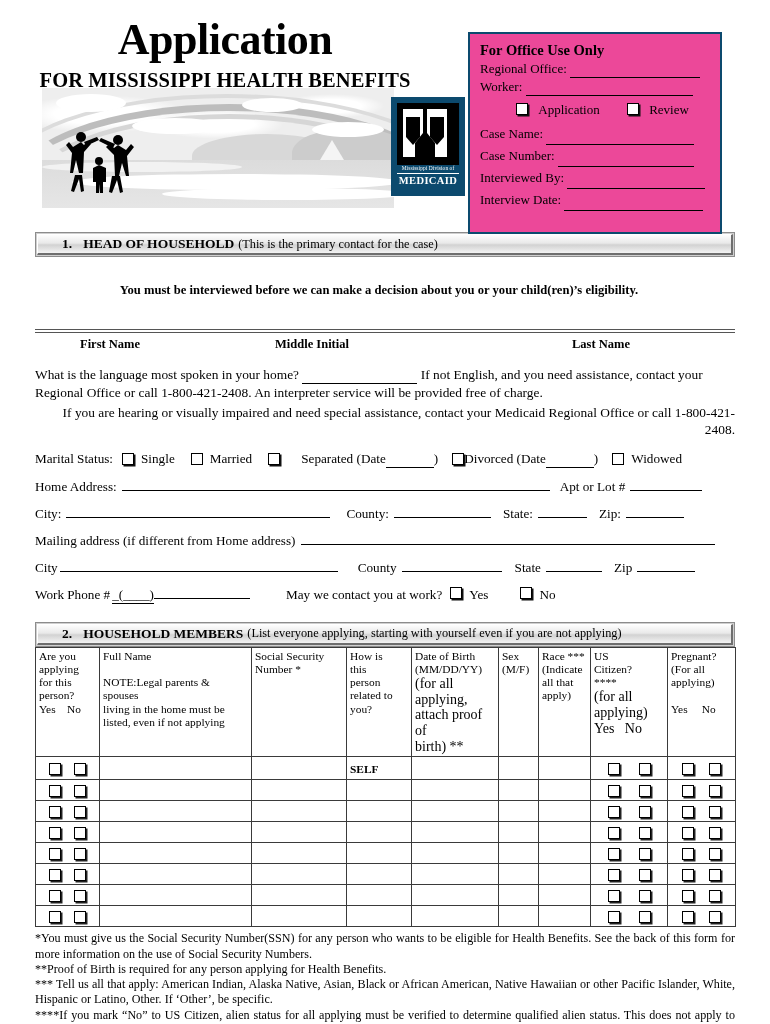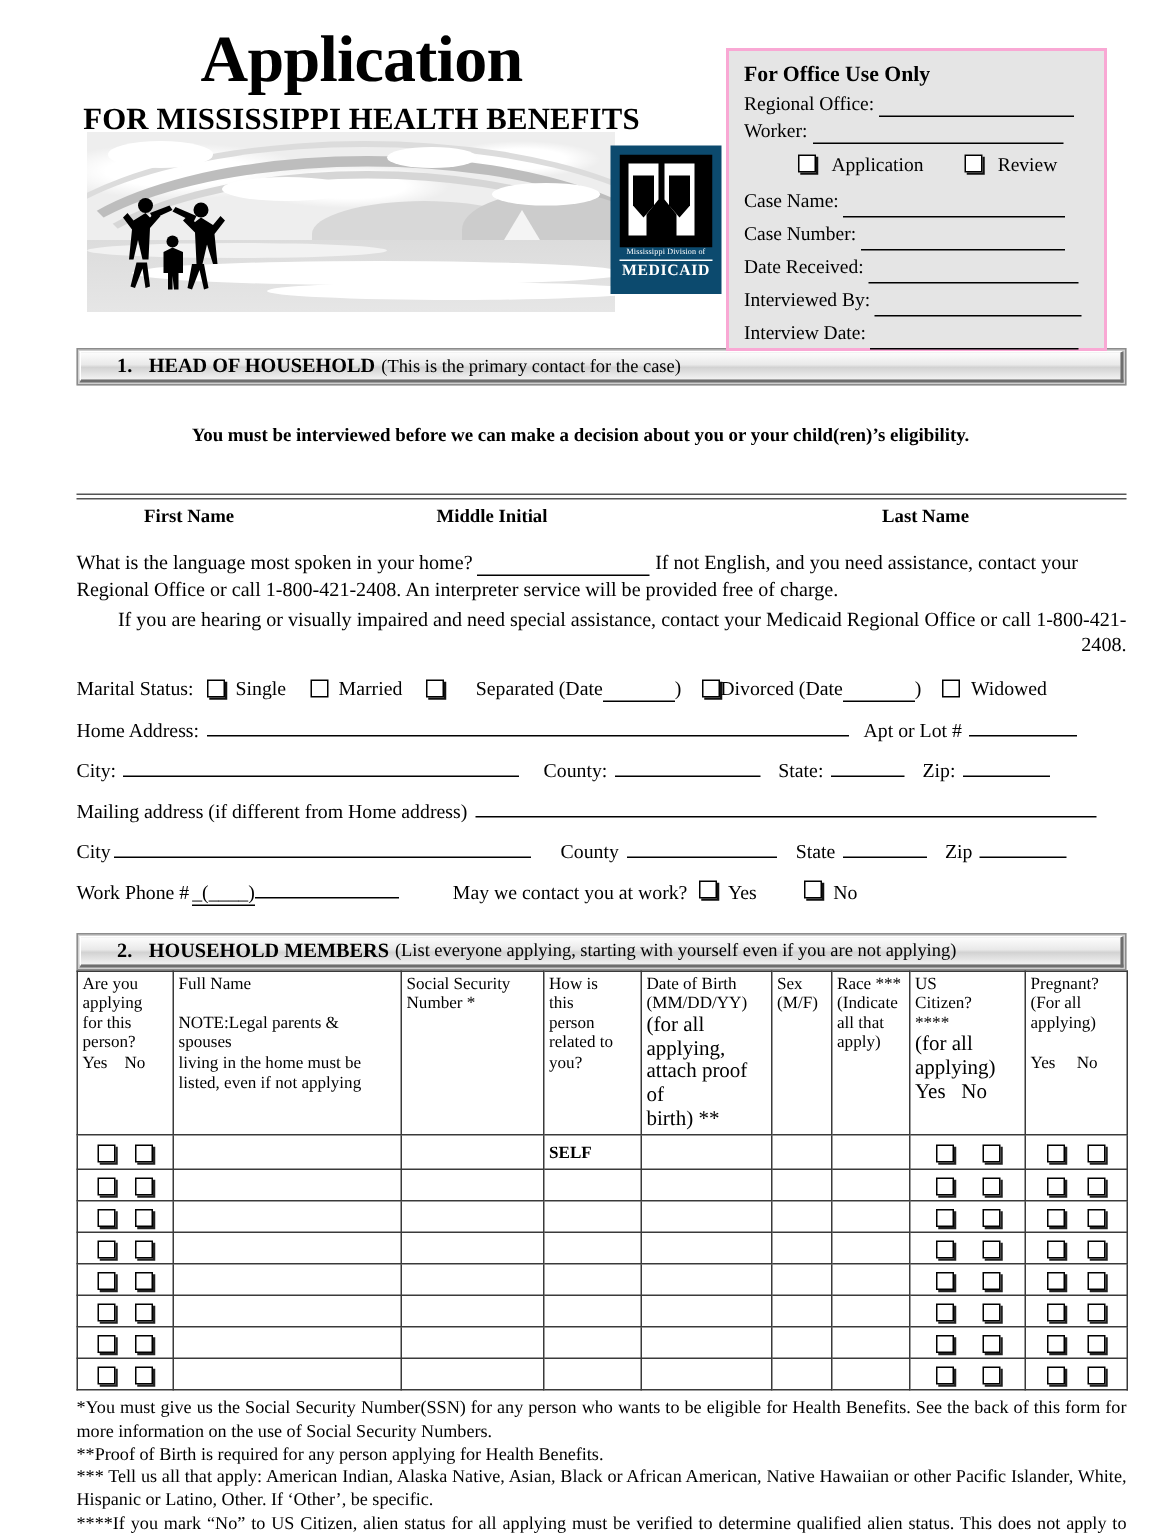--- a/index.html
+++ b/index.html
@@ -13,21 +13,20 @@
     font-family: "Liberation Serif", "DejaVu Serif", serif;
     color: #000;
     position: relative;
     overflow: hidden;
   }
   .page {
     position: relative;
     width: 770px;
     height: 1000px;
     box-sizing: border-box;
-    padding-left: 16px;
   }
 
   
   .header-zone {
     position: relative;
     height: 232px;
   }
   .title-block {
     position: absolute;
     left: 0px;
@@ -124,22 +123,22 @@
     height: 80px;
   }
 
   
   .office-box {
     position: absolute;
     left: 468px;
     top: 32px;
     width: 254px;
     height: 202px;
-    border: 2px solid #f9a8d4;
-    background: #e5e5e5;
+    border: 2px solid #0c4a6e;
+    background: #ec4899;
     box-sizing: border-box;
     padding: 8px 10px 0 10px;
     z-index: 5;
   }
   .office-title {
     font-size: 14.5px;
     font-weight: bold;
     margin: 0 0 1px 0;
     line-height: 1.15;
   }
@@ -407,24 +406,20 @@
         <span class="cbox shadow"></span>
         <span style="margin-left:7px">Review</span>
       </div>
       <div class="office-line office-spaced">
         <span>Case Name:</span>
         <span class="dots" style="width:148px">&nbsp;</span>
       </div>
       <div class="office-line office-spaced">
         <span>Case Number:</span>
         <span class="dots" style="width:136px">&nbsp;</span>
-      </div>
-      <div class="office-line office-spaced">
-        <span>Date Received:</span>
-        <span class="dots" style="width:140px">&nbsp;</span>
       </div>
       <div class="office-line office-spaced">
         <span>Interviewed By:</span>
         <span class="dots" style="width:138px">&nbsp;</span>
       </div>
       <div class="office-line office-spaced">
         <span>Interview Date:</span>
         <span class="dots" style="width:139px">&nbsp;</span>
       </div>
     </div>

